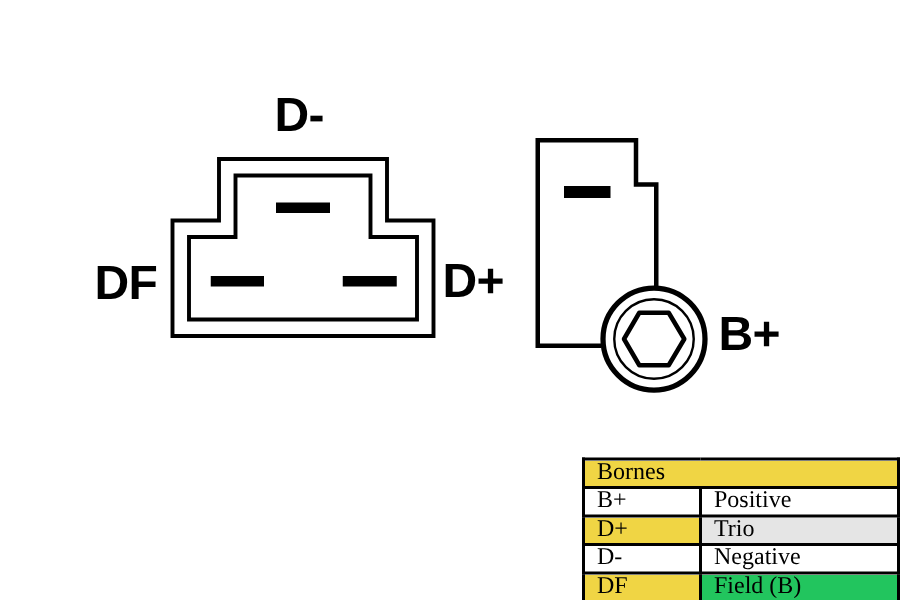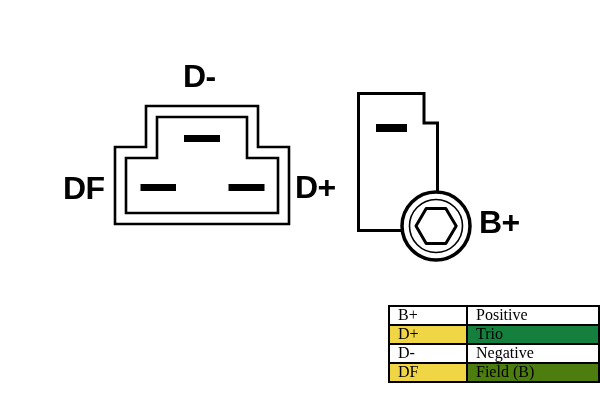--- a/index.html
+++ b/index.html
@@ -66,31 +66,34 @@
   </svg>
 
   <div class="lbl lbl-d-minus">D-</div>
   <div class="lbl lbl-df">DF</div>
   <div class="lbl lbl-d-plus">D+</div>
   <div class="lbl lbl-b-plus">B+</div>
 
   <table class="term">
     <tbody>
       <tr>
+        <td colspan="2" class="hl" style="background: rgb(240, 213, 68);">Bornes</td>
+      </tr>
+      <tr>
         <td class="c1">B+</td>
         <td class="c2">Positive</td>
       </tr>
       <tr>
         <td class="c1 hl" style="background: rgb(240, 213, 68);">D+</td>
-        <td class="c2 hl" style="background: #15803d;">Trio</td>
+        <td class="c2 hl" style="background: #e5e5e5;">Trio</td>
       </tr>
       <tr>
         <td class="c1">D-</td>
         <td class="c2">Negative</td>
       </tr>
       <tr>
         <td class="c1 hl" style="background: rgb(240, 213, 68);">DF</td>
-        <td class="c2 hl" style="background: #4d7c0f;">Field (B)</td>
+        <td class="c2 hl" style="background: #22c55e;">Field (B)</td>
       </tr>
     </tbody>
   </table>
 
 </div>
 
 </body></html>

